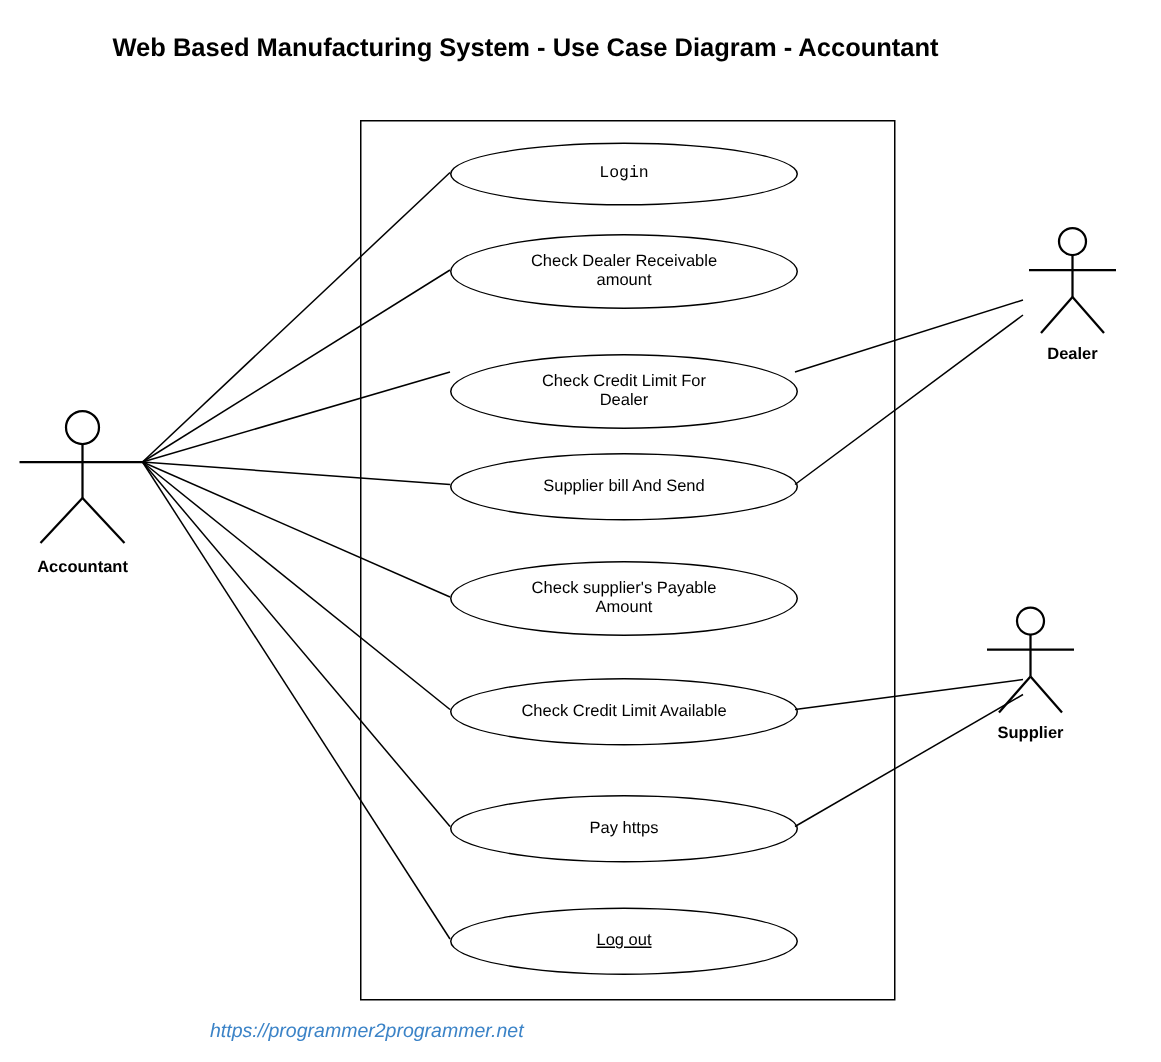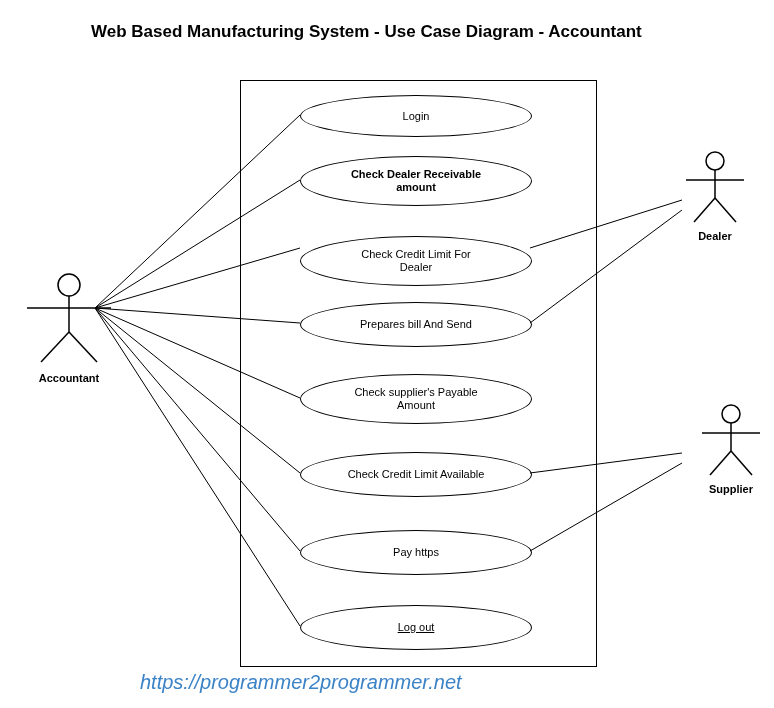--- a/index.html
+++ b/index.html
@@ -11,21 +11,20 @@
     font-family: Arial, sans-serif;
     position: relative;
   }
   .title {
     position: absolute;
     top: 22px;
     left: 75px;
     font-weight: bold;
     font-size: 17px;
     color: #000;
-    margin-left: 16px;
   }
   .system-boundary {
     position: absolute;
     border: 1px solid #000;
     background: transparent;
   }
   .usecase {
     position: absolute;
     border: 1px solid #000;
     border-radius: 50%;
@@ -56,64 +55,64 @@
     left: 0;
     width: 774px;
     height: 708px;
     pointer-events: none;
   }
   .footer-link {
     position: absolute;
     bottom: 14px;
     left: 140px;
     color: #3b83c7;
-    font-size: 20px;
+    font-size: 13px;
     font-style: italic;
   }
 </style>
 </head>
 <body>
 
 <div class="title">Web Based Manufacturing System - Use Case Diagram - Accountant</div>
 
 <div class="system-boundary" style="left:240px; top:80px; width:355px; height:585px;"></div>
 
-<div class="usecase" style="left:300px; top:95px; width:230px; height:40px;">
+<div class="usecase" style="left:300px; top:95px; width:230px; height:40px;font-family:Liberation Mono, monospace;">
   <span>Login</span>
 </div>
 
-<div class="usecase" style="left:300px; top:156px; width:230px; height:48px;font-weight:bold;">
+<div class="usecase" style="left:300px; top:156px; width:230px; height:48px;">
   <span>Check Dealer Receivable<br>amount</span>
 </div>
 
 <div class="usecase" style="left:300px; top:236px; width:230px; height:48px;">
   <span>Check Credit Limit For<br>Dealer</span>
 </div>
 
 <div class="usecase" style="left:300px; top:302px; width:230px; height:43px;">
-  <span>Prepares bill And Send</span>
+  <span>Supplier bill And Send</span>
 </div>
 
 <div class="usecase" style="left:300px; top:374px; width:230px; height:48px;justify-content:center;">
   <span>Check supplier's Payable<br>Amount</span>
 </div>
 
 <div class="usecase" style="left:300px; top:452px; width:230px; height:43px;align-items:center;">
   <span>Check Credit Limit Available</span>
 </div>
 
 <div class="usecase" style="left:300px; top:530px; width:230px; height:43px;">
   <span>Pay https</span>
 </div>
 
 <div class="usecase" style="left:300px; top:605px; width:230px; height:43px;text-decoration:underline;">
   <span>Log out</span>
 </div>
 
-<div class="actor" style="left:19px; top:270px; width:100px;">
+<div class="actor" style="left:5px; top:270px; width:100px;">
   <svg width="100" height="100" viewBox="0 0 100 100">
     <circle cx="50" cy="15" r="11" fill="none" stroke="#000" stroke-width="1.5"></circle>
     <line x1="50" y1="26" x2="50" y2="62" stroke="#000" stroke-width="1.5"></line>
     <line x1="8" y1="38" x2="92" y2="38" stroke="#000" stroke-width="1.5"></line>
     <line x1="50" y1="62" x2="22" y2="92" stroke="#000" stroke-width="1.5"></line>
     <line x1="50" y1="62" x2="78" y2="92" stroke="#000" stroke-width="1.5"></line>
   </svg>
   <div class="actor-label">Accountant</div>
 </div>
 
@@ -121,21 +120,21 @@
   <svg width="70" height="78" viewBox="0 0 70 78">
     <circle cx="35" cy="11" r="9" fill="none" stroke="#000" stroke-width="1.5"></circle>
     <line x1="35" y1="20" x2="35" y2="48" stroke="#000" stroke-width="1.5"></line>
     <line x1="6" y1="30" x2="64" y2="30" stroke="#000" stroke-width="1.5"></line>
     <line x1="35" y1="48" x2="14" y2="72" stroke="#000" stroke-width="1.5"></line>
     <line x1="35" y1="48" x2="56" y2="72" stroke="#000" stroke-width="1.5"></line>
   </svg>
   <div class="actor-label">Dealer</div>
 </div>
 
-<div class="actor" style="left:696px; top:403px; width:70px;">
+<div class="actor" style="left:652px; top:403px; width:70px;">
   <svg width="70" height="78" viewBox="0 0 70 78">
     <circle cx="35" cy="11" r="9" fill="none" stroke="#000" stroke-width="1.5"></circle>
     <line x1="35" y1="20" x2="35" y2="48" stroke="#000" stroke-width="1.5"></line>
     <line x1="6" y1="30" x2="64" y2="30" stroke="#000" stroke-width="1.5"></line>
     <line x1="35" y1="48" x2="14" y2="72" stroke="#000" stroke-width="1.5"></line>
     <line x1="35" y1="48" x2="56" y2="72" stroke="#000" stroke-width="1.5"></line>
   </svg>
   <div class="actor-label">Supplier</div>
 </div>
 

